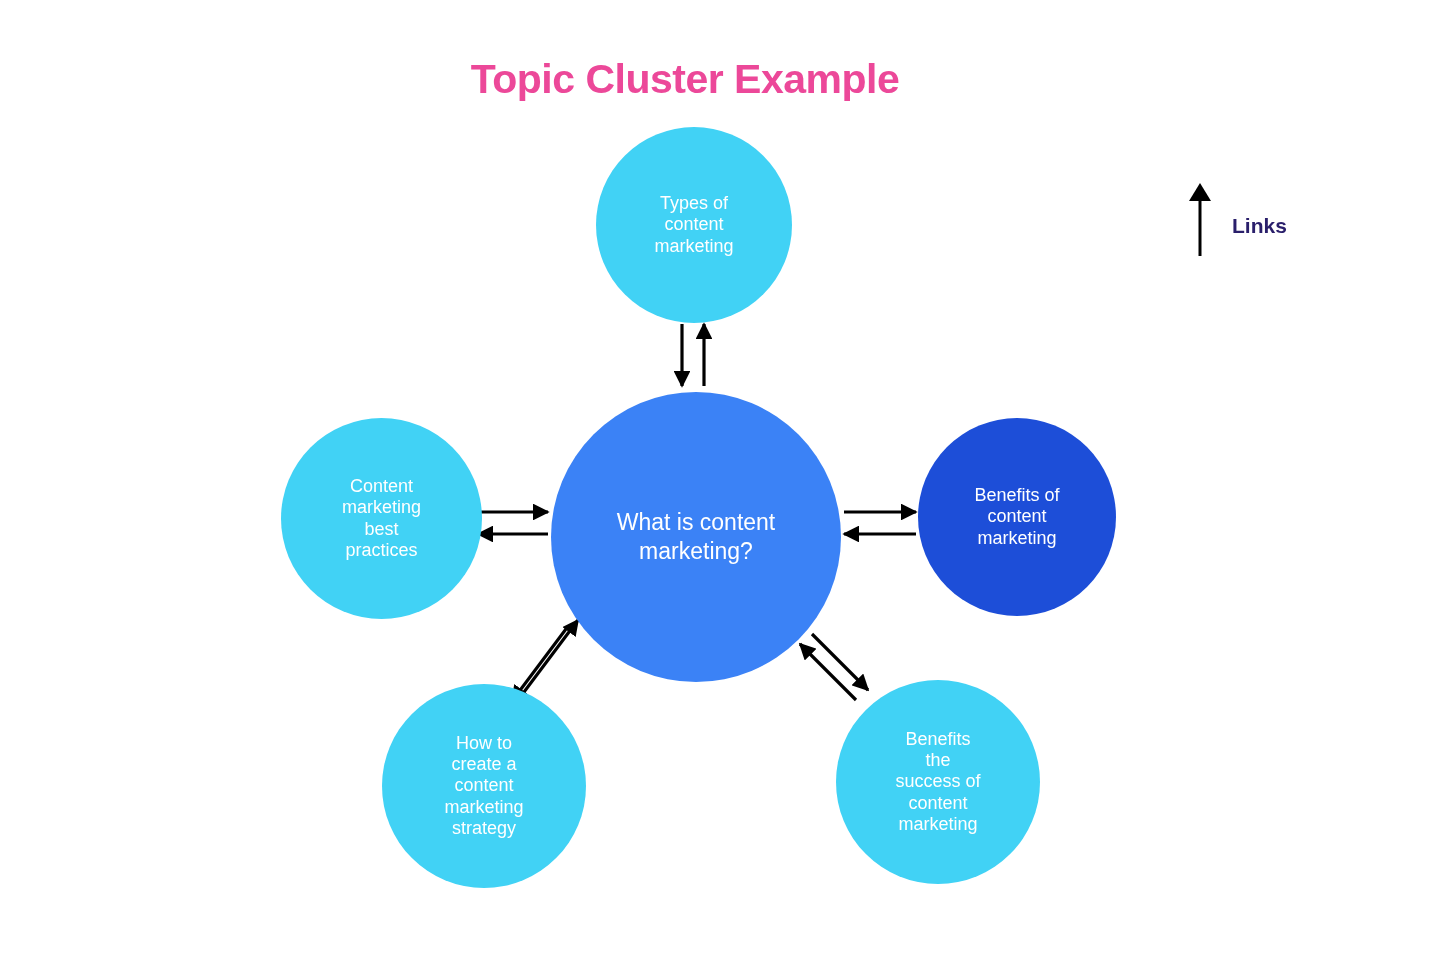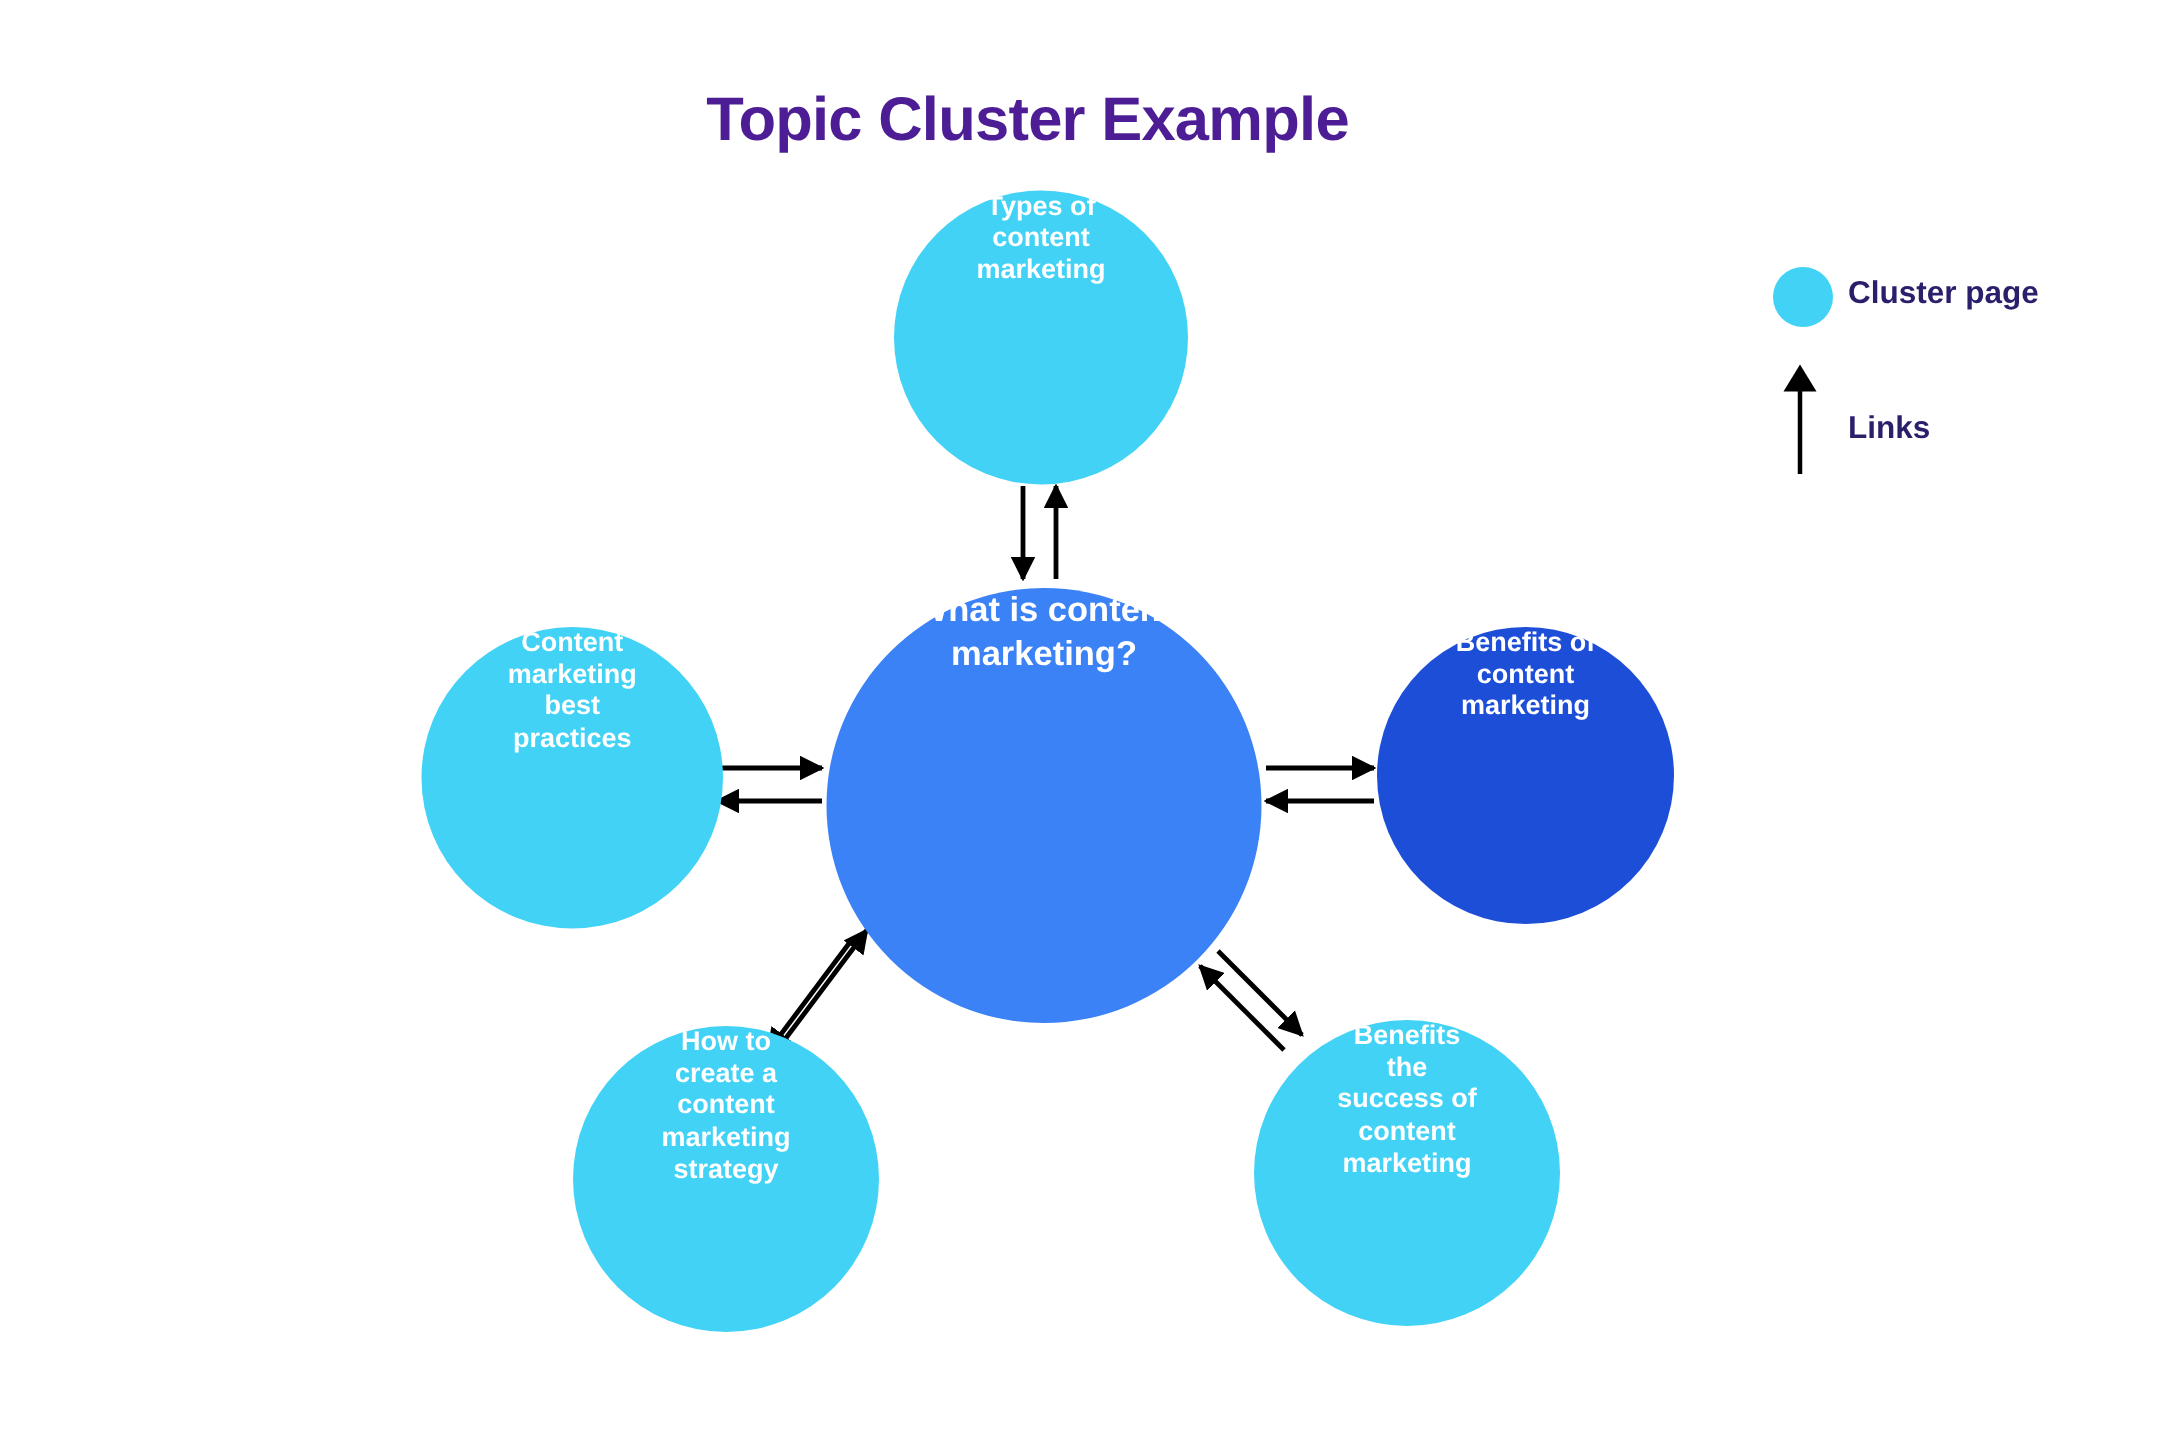--- a/index.html
+++ b/index.html
@@ -18,41 +18,41 @@
 
   #diagram-title {
     position: absolute;
     left: 0;
     top: 56px;
     width: 1370px;
     text-align: center;
     font-size: 41px;
     font-weight: bold;
     letter-spacing: -0.5px;
-    color: #4c1d95;
+    color: #ec4899;
   }
 
   
   #cluster-canvas {
     position: absolute;
     left: 0;
     top: 0;
     width: 1452px;
     height: 956px;
   }
 
   .node {
     position: absolute;
     border-radius: 50%;
     display: flex;
-    align-items: flex-start;
+    align-items: center;
     justify-content: center;
     text-align: center;
     color: #ffffff;
-    font-weight: bold;
+    font-weight: normal;
     box-sizing: border-box;
     z-index: 3;
   }
 
   .node-label {
     display: block;
     line-height: 1.18;
     padding: 0 6px;
     white-space: pre-line;
   }
@@ -241,24 +241,20 @@
 the
 success of
 content
 marketing</span>
   </div>
 </div>
 
 <div id="legend">
 
 
-  <div class="legend-row">
-    <span class="legend-swatch cluster"></span>
-    <span class="legend-text">Cluster page</span>
-  </div>
 
   <div class="legend-row" id="legend-row-links">
     <svg class="legend-arrow" viewBox="0 0 46 78" xmlns="http://www.w3.org/2000/svg">
       <line x1="22" y1="76" x2="22" y2="16" stroke="#000000" stroke-width="3"></line>
       <path d="M 22 3 L 33 21 L 11 21 z" fill="#000000"></path>
     </svg>
     <span class="legend-text">Links</span>
   </div>
 </div>
 

